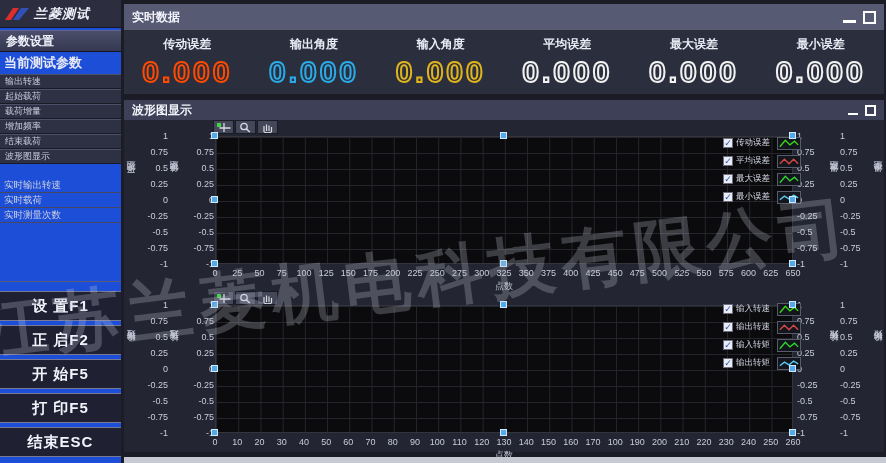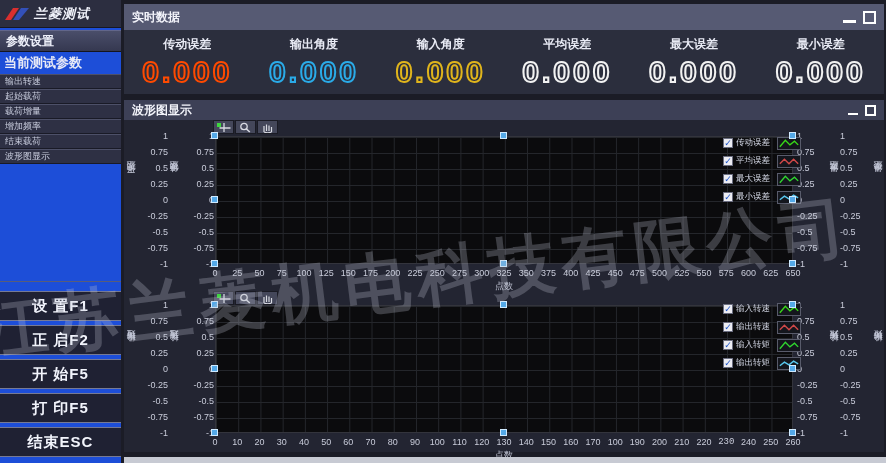--- a/index.html
+++ b/index.html
@@ -96,20 +96,31 @@
           <span>载荷增量</span>
         </div>
         <div class="param-row">
           <span>增加频率</span>
         </div>
         <div class="param-row">
           <span>结束载荷</span>
         </div>
         <div class="param-row">
           <span>波形图显示</span>
+        </div>
+      </div>
+    <div class="rt-list" id="rt-list">
+        <div class="rt-row">
+          <span>实时输出转速</span>
+        </div>
+        <div class="rt-row">
+          <span>实时载荷</span>
+        </div>
+        <div class="rt-row">
+          <span>实时测量次数</span>
         </div>
       </div>
     <div class="btn-area" id="btn-area">
         <div class="side-btn">设 置F1</div>
         <div class="side-btn">正 启F2</div>
         <div class="side-btn">开 始F5</div>
         <div class="side-btn">打 印F5</div>
         <div class="side-btn">结束ESC</div>
       </div>
   </div>
@@ -380,21 +391,21 @@
           <div class="xtick" style="left: 365px; top: 337px;">130</div>
           <div class="xtick" style="left: 387.231px; top: 337px;">140</div>
           <div class="xtick" style="left: 409.462px; top: 337px;">150</div>
           <div class="xtick" style="left: 431.692px; top: 337px;">160</div>
           <div class="xtick" style="left: 453.923px; top: 337px;">170</div>
           <div class="xtick" style="left: 476.154px; top: 337px;">100</div>
           <div class="xtick" style="left: 498.385px; top: 337px;">190</div>
           <div class="xtick" style="left: 520.615px; top: 337px;">200</div>
           <div class="xtick" style="left: 542.846px; top: 337px;">210</div>
           <div class="xtick" style="left: 565.077px; top: 337px;">220</div>
-          <div class="xtick" style="left: 587.308px; top: 337px; font-family: Liberation Mono, monospace;">230</div>
+          <div class="xtick" style="left: 587.308px; top: 337px;">230</div>
           <div class="xtick" style="left: 609.538px; top: 337px;">240</div>
           <div class="xtick" style="left: 631.769px; top: 337px;">250</div>
           <div class="xtick" style="left: 654px; top: 337px;">260</div>
           <div class="x-title" style="left: 91px; width: 578px; top: 349px;">点数</div>
           <div class="legend" style="left: 599px; top: 200px;">
             <div class="legend-row">
               <span class="cbx">✓</span>
               <span class="legend-lbl">输入转速</span>
               <span class="legend-ico">
                 <svg width="24" height="13" viewBox="0 0 24 13">

